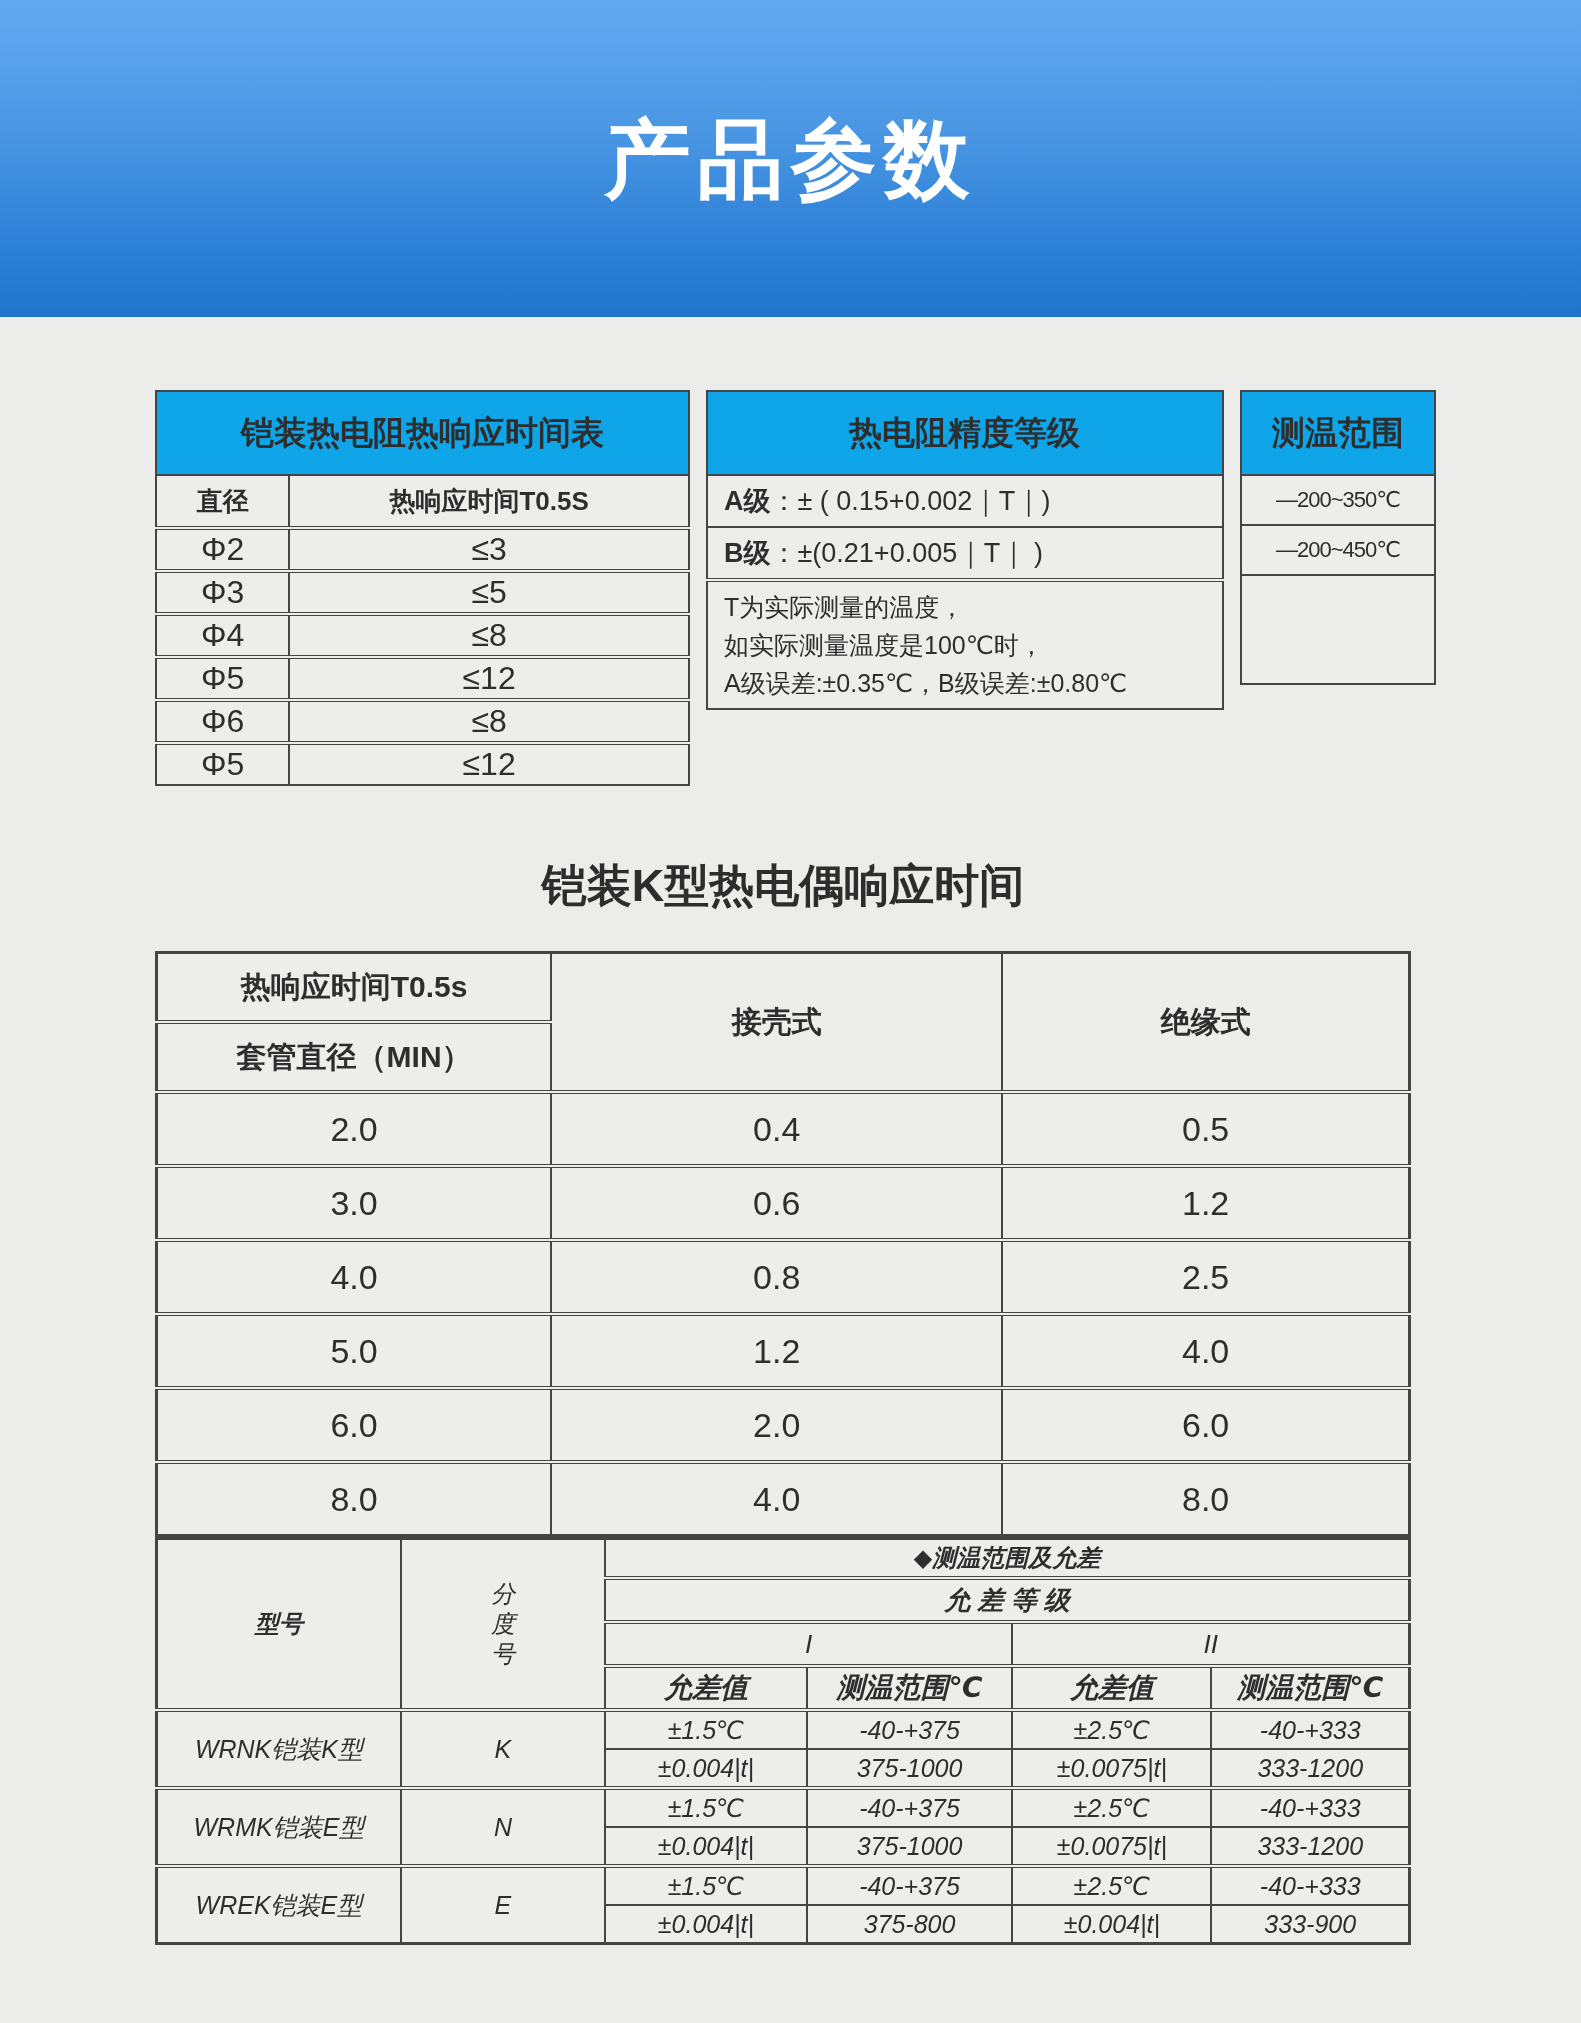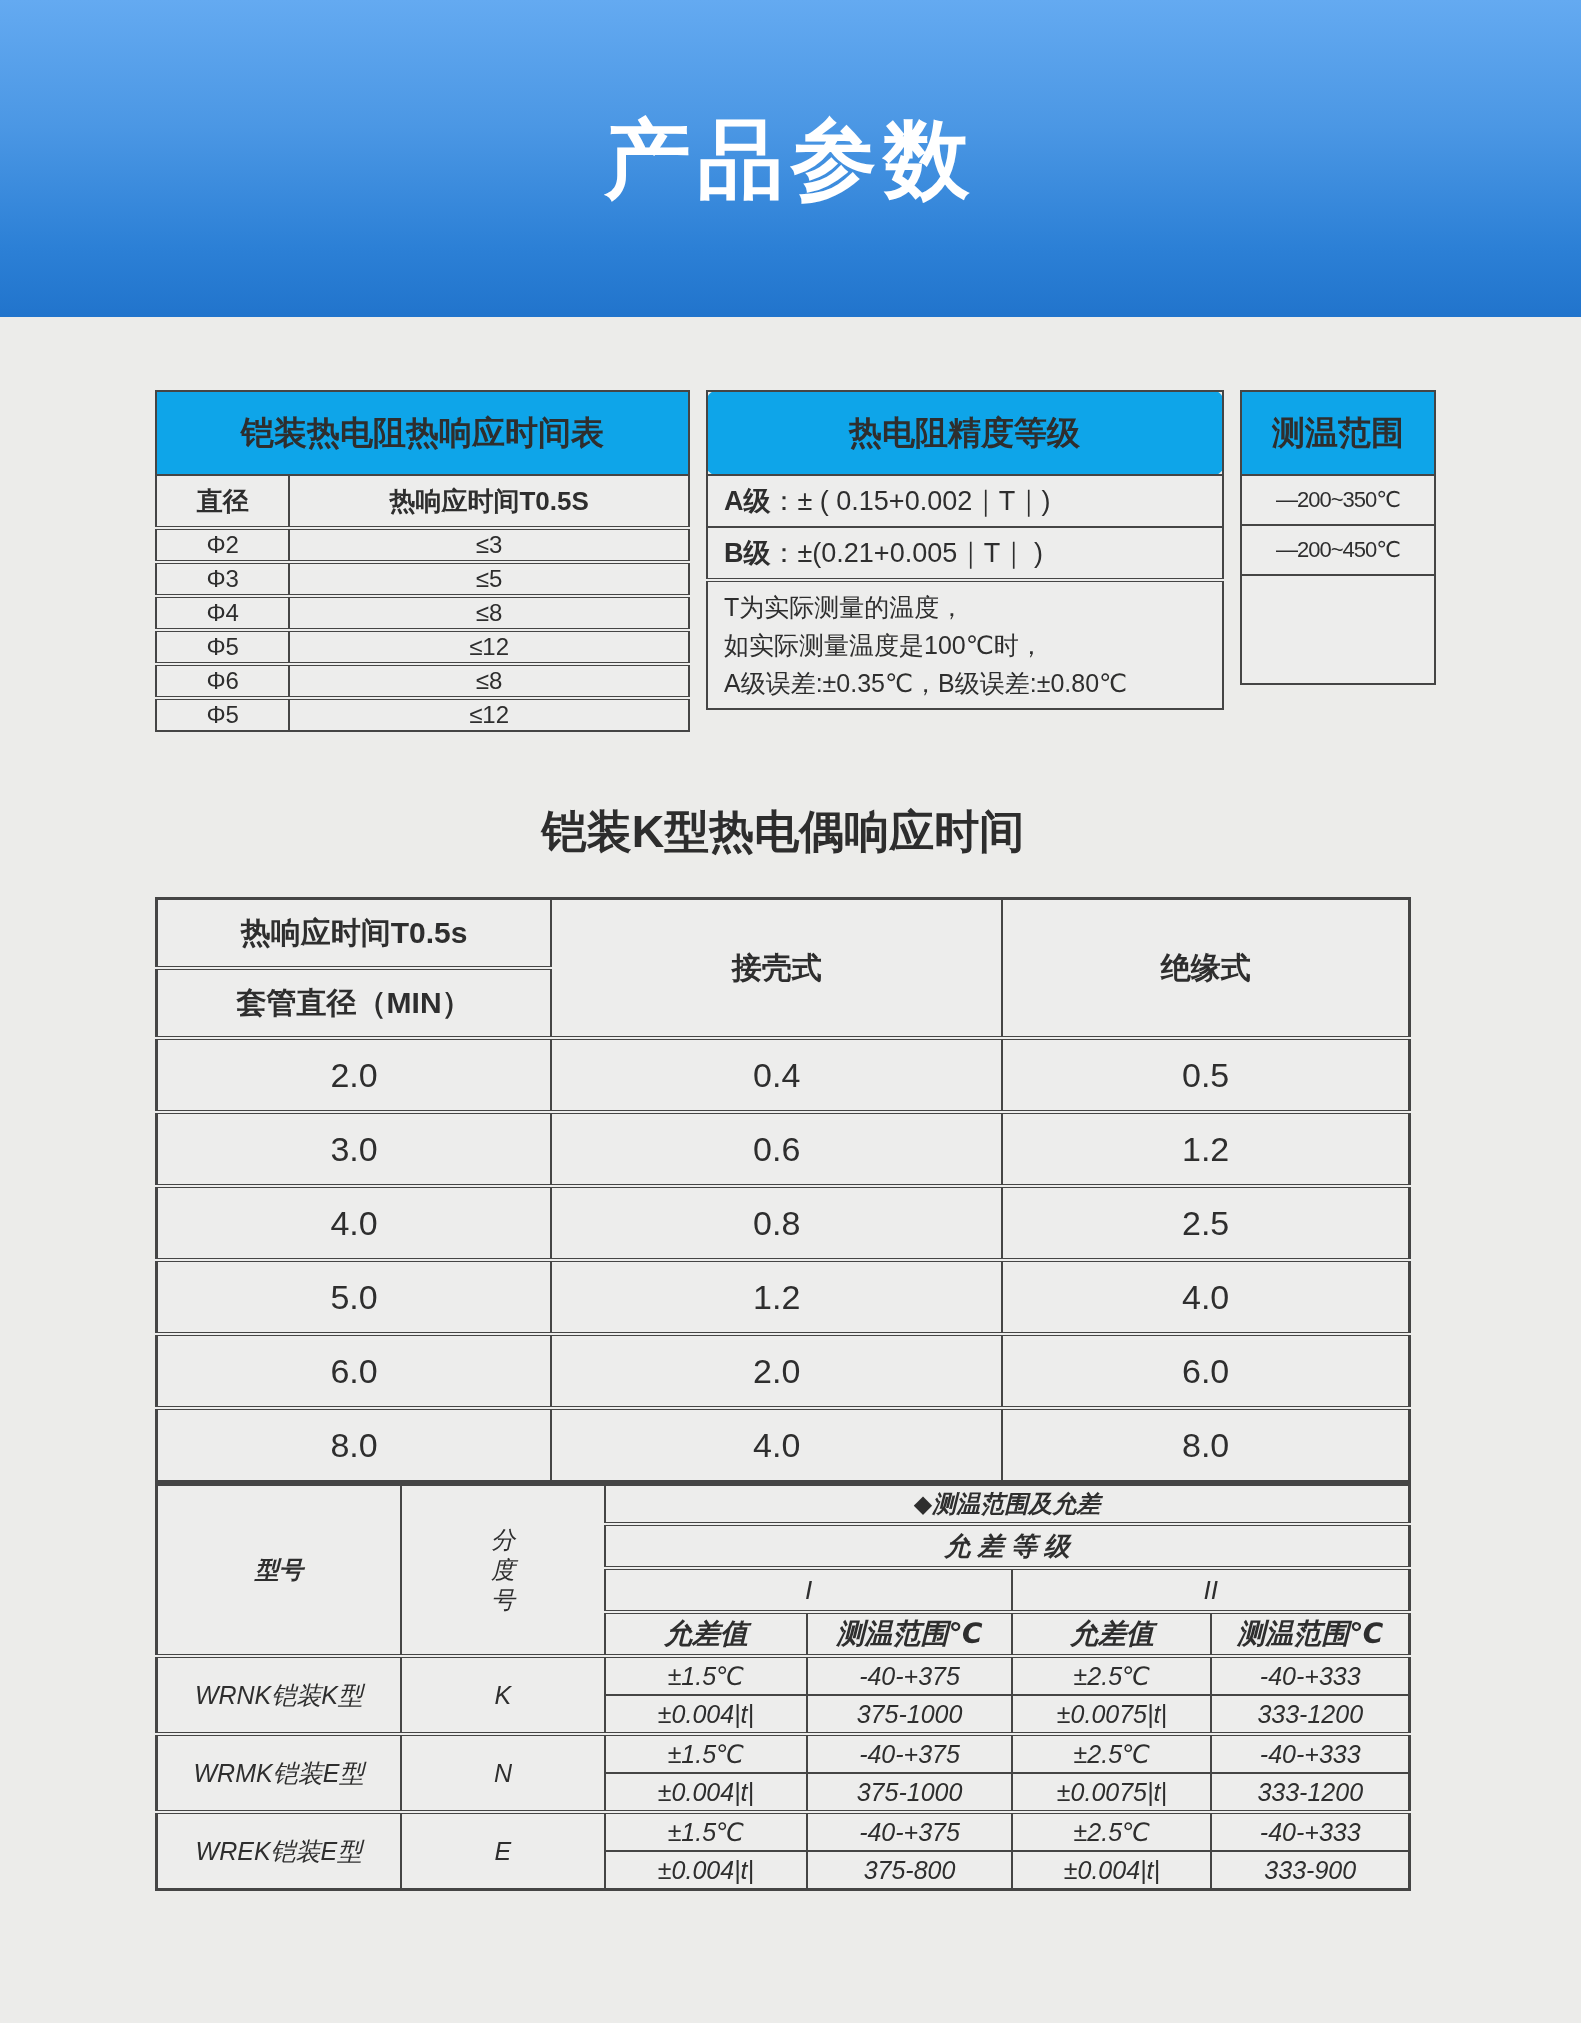--- a/index.html
+++ b/index.html
@@ -26,23 +26,23 @@
   
   table{border-collapse:collapse;table-layout:fixed;background:#ededec;}
   td{border:2px solid #454545;text-align:center;vertical-align:middle;
      overflow:hidden;white-space:nowrap;}
   .band{background:#0ea5e9;font-size:33px;font-weight:700;height:80px;}
 
   
   .top-tables{display:flex;gap:16px;margin:73px 0 0 155px;width:1281px;align-items:stretch;}
   .t1{width:535px;height:295px;}
   .t1 .hdr td{font-size:26px;font-weight:700;height:48px;}
-  .t1 .data td{font-size:24px;height:25px;border-top:4px double #454545;}
+  .t1 .data td{font-size:32px;height:25px;border-top:4px double #454545;}
   .t2{width:518px;height:295px;}
-  .t2 td{text-align:left;padding-left:16px;border-radius:9px;}
+  .t2 td{text-align:left;padding-left:16px;}
   .t2 .band{text-align:center;padding-left:0;}
   .t2 .grade{font-size:27px;height:48px;}
   .t2 .grade b{font-weight:700;}
   .t2 .noterow td{border-top:4px double #454545;padding:6px 0 6px 16px;}
   .t2 .noterow div{font-size:25px;line-height:38px;white-space:nowrap;}
   .t3{width:196px;height:295px;}
   .t3 .val{font-size:22px;height:46px;letter-spacing:-1px;}
   .t3 .filler{height:auto;}
 
   

